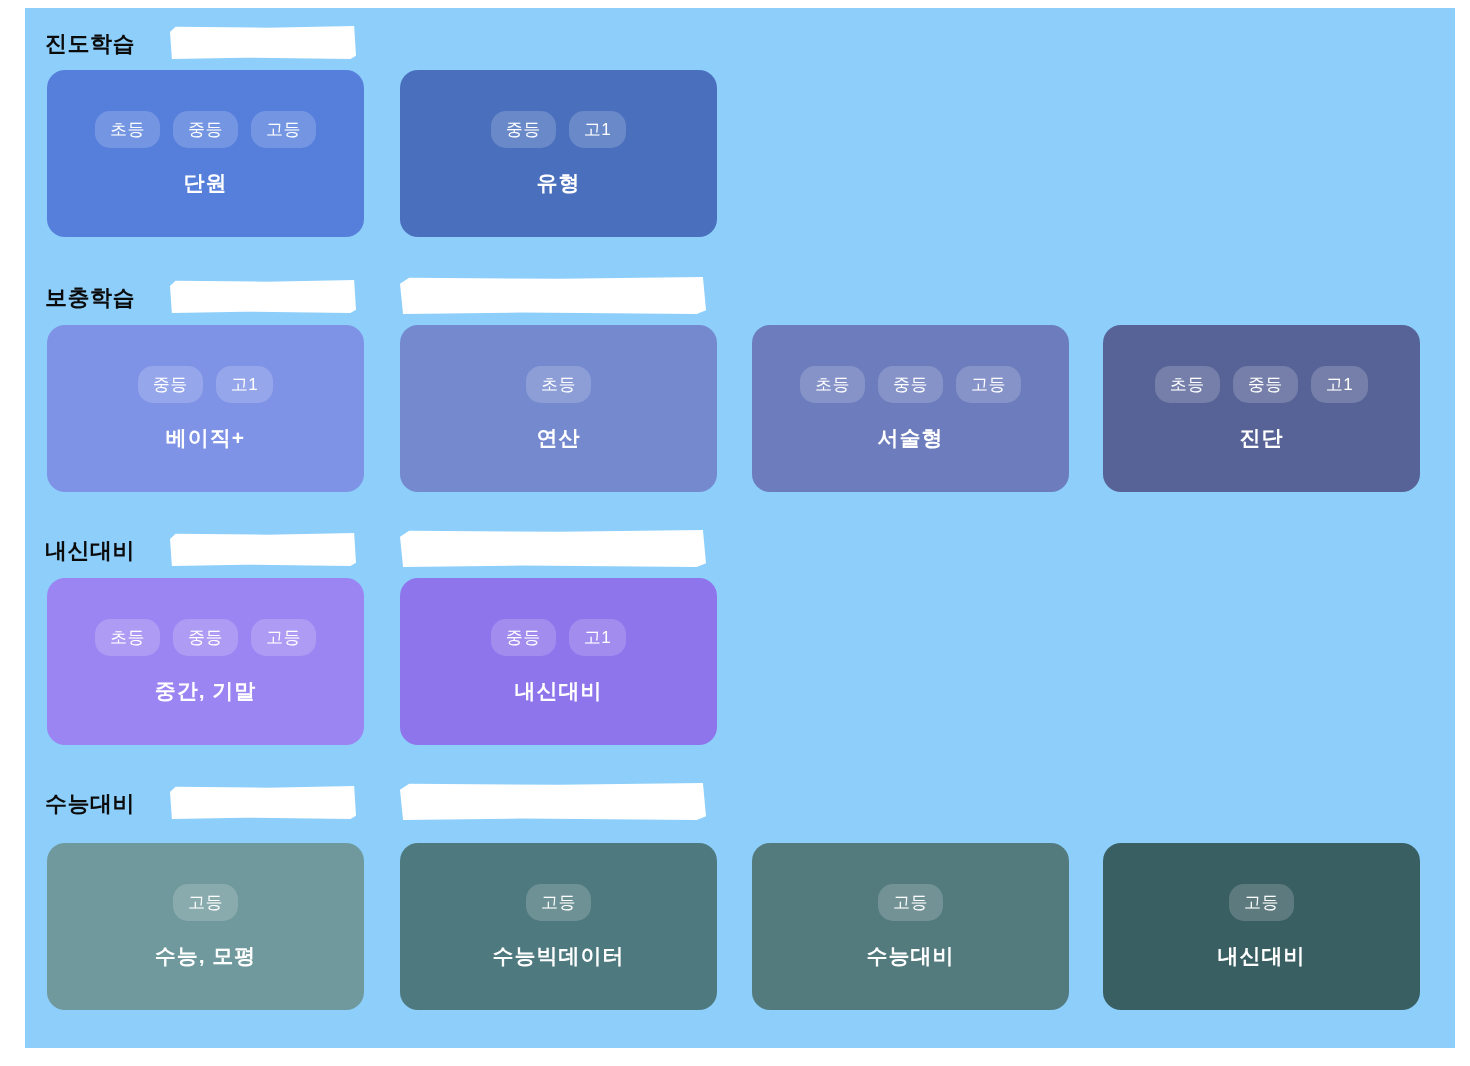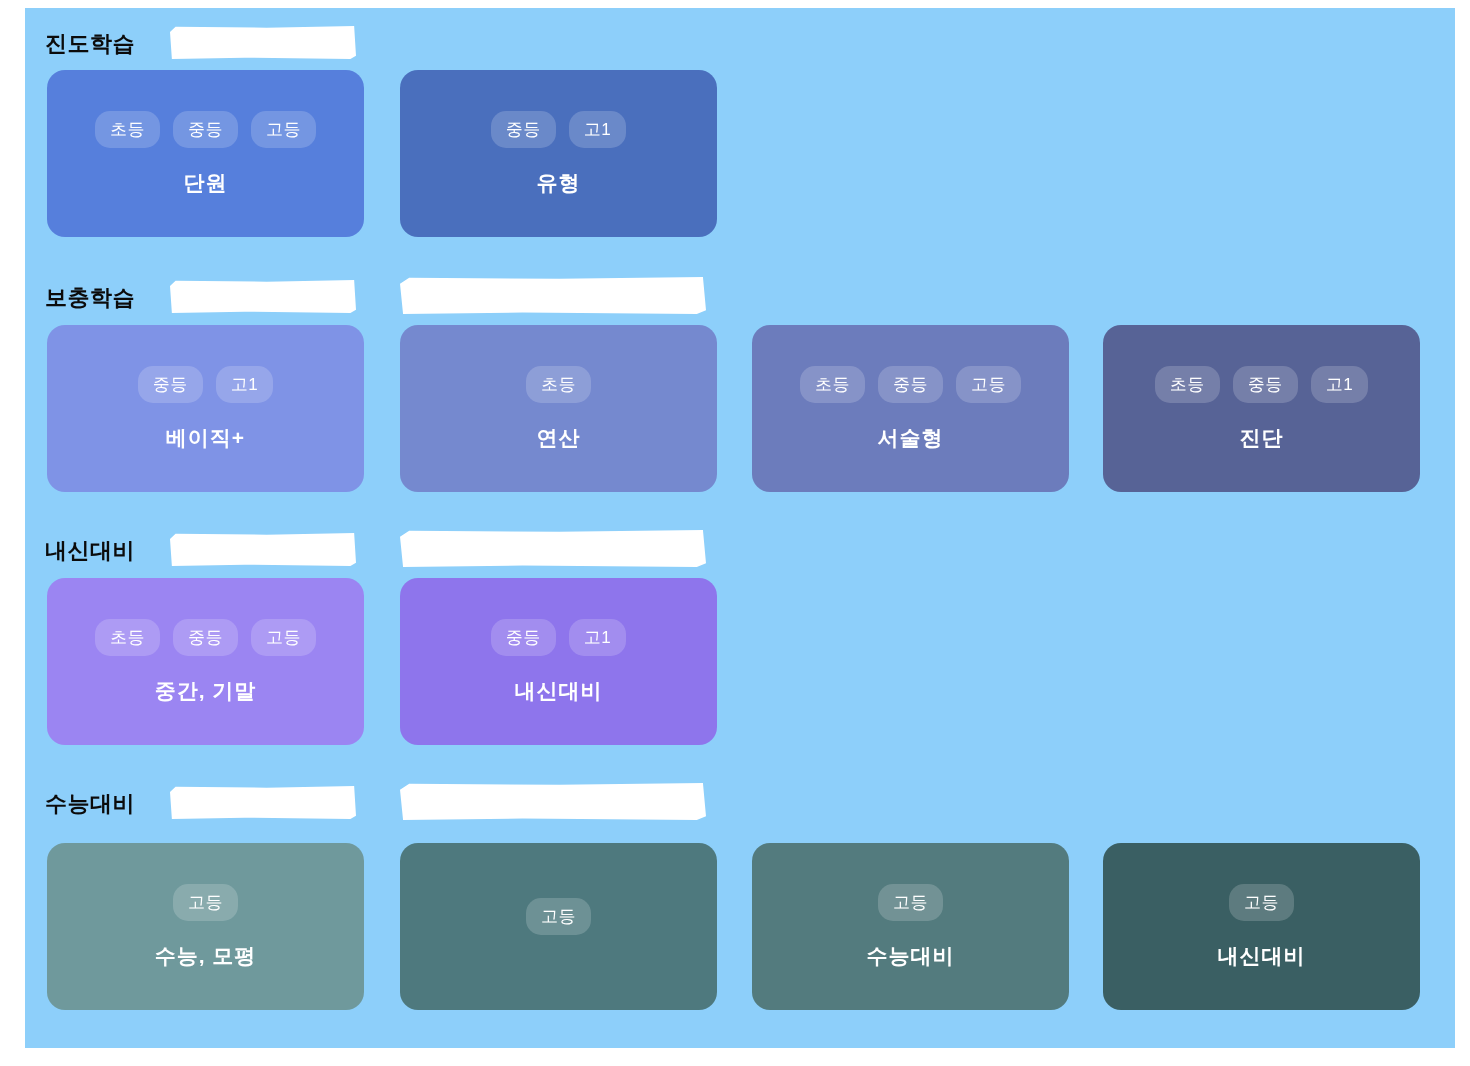--- a/index.html
+++ b/index.html
@@ -164,20 +164,21 @@
     <div class="card col1" style="background: rgb(111, 153, 156);">
       <div class="badge-row">
         <span class="badge">고등</span>
       </div>
       <div class="card-title">수능, 모평</div>
     </div>
     <div class="card col2" style="background: rgb(78, 121, 126);">
       <div class="badge-row">
         <span class="badge">고등</span>
       </div>
+      <div class="card-title">수능빅데이터</div>
     </div>
     <div class="card col3" style="background: rgb(83, 123, 126);">
       <div class="badge-row">
         <span class="badge">고등</span>
       </div>
       <div class="card-title">수능대비</div>
     </div>
     <div class="card col4" style="background: rgb(58, 95, 99);">
       <div class="badge-row">
         <span class="badge">고등</span>

